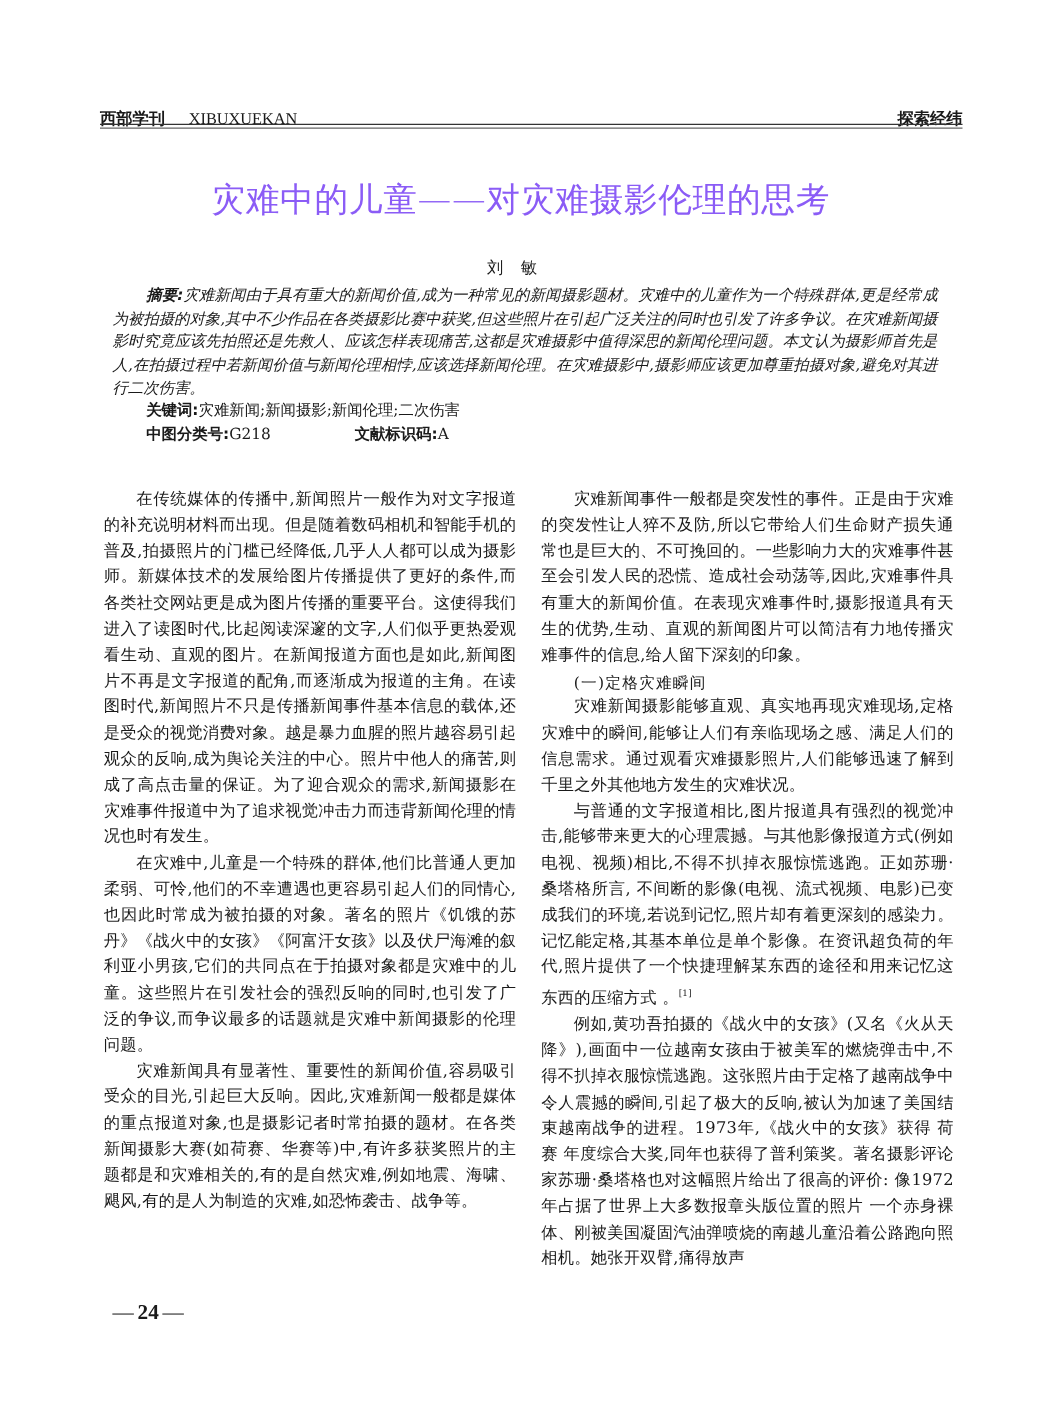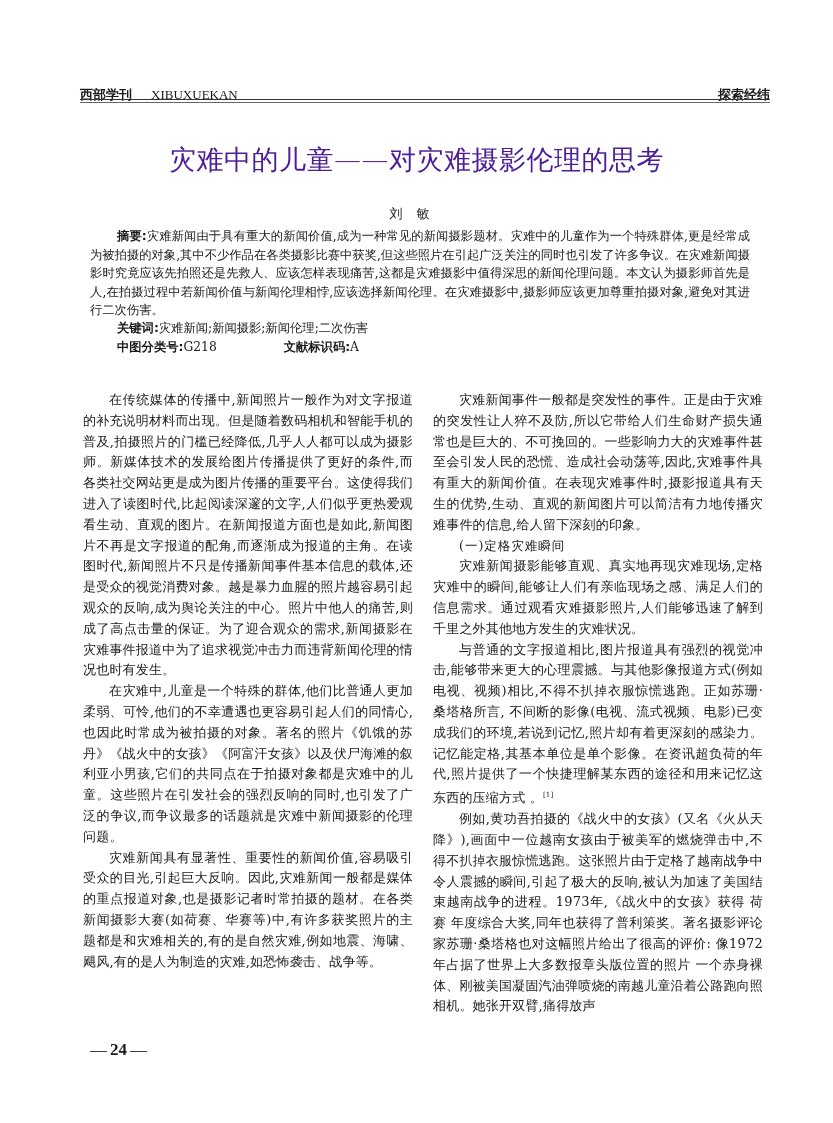--- a/index.html
+++ b/index.html
@@ -12,29 +12,29 @@
     display: flex; justify-content: space-between; align-items: flex-end;
   }
   .journal { font-family: "DejaVu Sans", sans-serif; font-size: 13px; font-weight: bold; letter-spacing: 0; }
   .journal-en { font-family: "Liberation Serif", serif; font-size: 13px; font-weight: normal; margin-left: 14px; }
   .section { font-family: "DejaVu Sans", sans-serif; font-size: 13px; font-weight: bold; }
   .rule1 { position: absolute; left: 80px; top: 99px; width: 690px; height: 0; border-top: 1.5px solid #333; }
   .rule2 { position: absolute; left: 80px; top: 102px; width: 690px; height: 0; border-top: 0.8px solid #666; }
 
   .title {
     position: absolute; left: 0; width: 833px; top: 142px; text-align: center;
-    font-family: "DejaVu Sans", sans-serif; font-weight: 300; font-size: 27px; letter-spacing: 0.5px; color: #4c1d95;
+    font-family: "DejaVu Sans", sans-serif; font-weight: 300; font-size: 27px; letter-spacing: 0.5px; color: #8b5cf6;
   }
   .author {
     position: absolute; left: 0; width: 833px; top: 205px; text-align: center;
     font-size: 13px; letter-spacing: 14px;
   }
   .abstract {
     position: absolute; left: 90px; top: 227px; width: 660px;
-    font-size: 12.3px; line-height: 18.5px; text-indent: 27px; text-align: justify;
+    font-size: 12.3px; line-height: 18.5px; text-indent: 27px; text-align: justify; font-style: italic;
   }
   .lbl { font-family: "DejaVu Sans", sans-serif; font-weight: bold; }
   .kw { position: absolute; left: 117px; top: 320px; font-size: 12.3px; }
   .cls { position: absolute; left: 117px; top: 339px; font-size: 12.3px; display: flex; gap: 21px; }
   .cls span.item { margin-right: 46px; }
   .cls span.item:nth-child(2) { margin-right: 64px; }
 
   .col {
     position: absolute; top: 390px; width: 330px;
     font-size: 13px; line-height: 20.8px; text-align: justify; letter-spacing: 0.2px;

